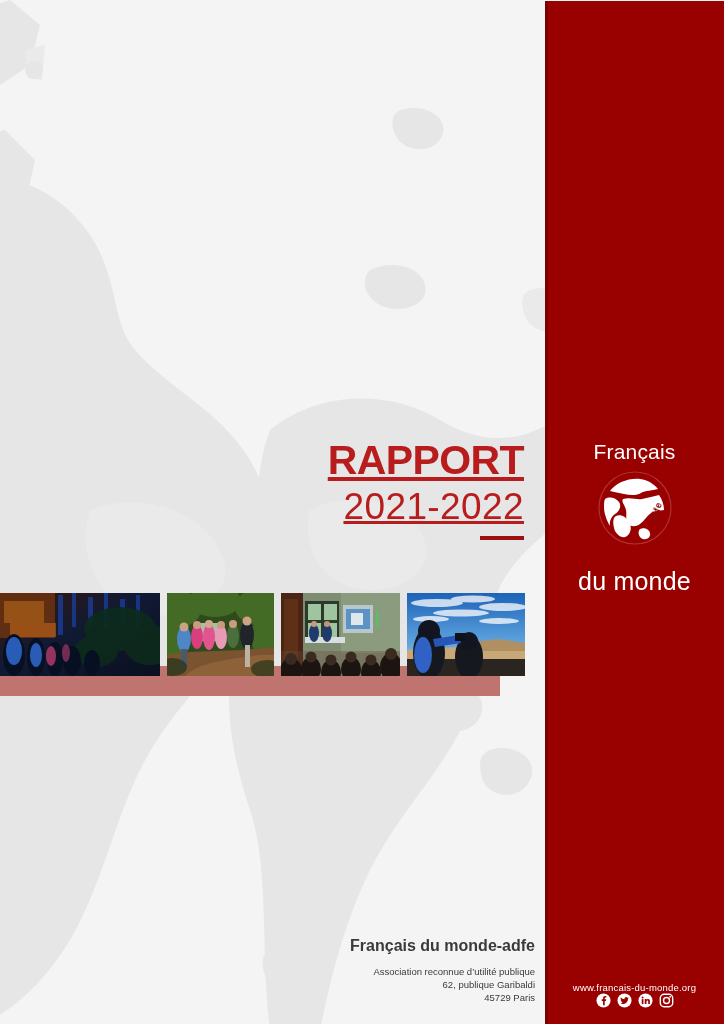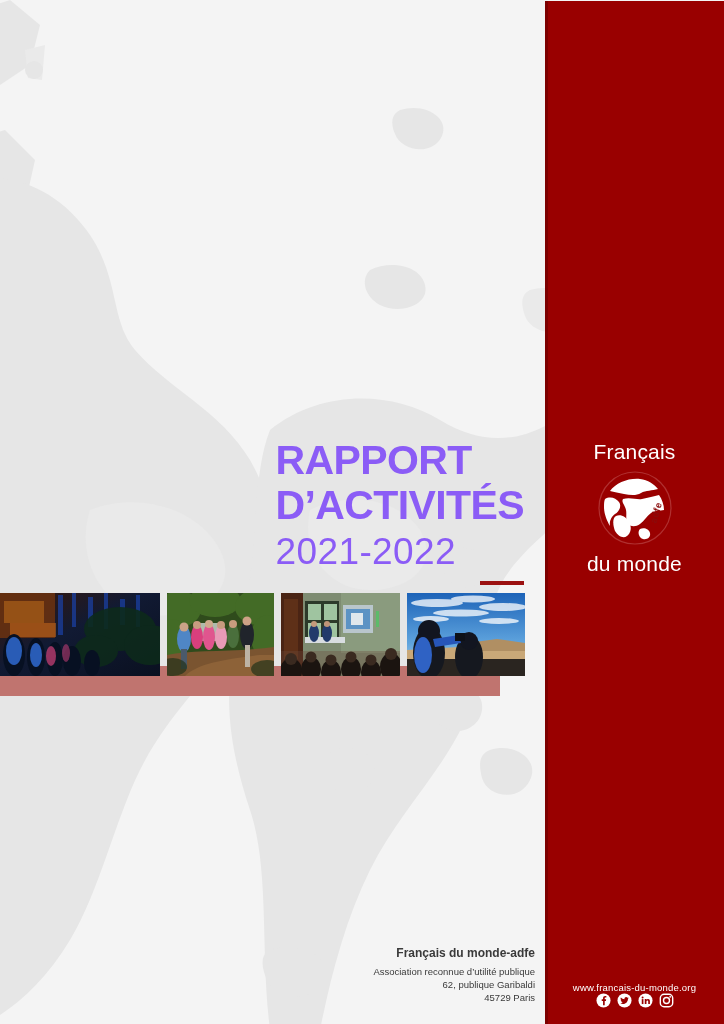--- a/index.html
+++ b/index.html
@@ -66,24 +66,24 @@
     color: #ffffff;
   }
   #logo-francais {
     font-size: 21px;
     letter-spacing: 0.2px;
     line-height: 1;
     margin-bottom: 7px;
     font-weight: 400;
   }
   #logo-dumonde {
-    font-size: 21px;
+    font-size: 25px;
     letter-spacing: 0.2px;
     line-height: 1;
-    margin-top: 6px;
+    margin-top: 22px;
     font-weight: 400;
   }
   #logo-globe-wrap {
     width: 78px;
     height: 78px;
     margin: 0 auto;
     position: relative;
   }
   #logo-globe-wrap svg { display: block; width: 78px; height: 78px; }
   .globe-land { fill: #ffffff; }
@@ -99,21 +99,23 @@
     letter-spacing: 0.5px;
     transform: rotate(-74deg);
     transform-origin: center;
   }
 
   
   #title-block {
     position: absolute;
     right: 200px;
     top: 438px;
-    color: #8b5cf6;
+    text-align: right;
+    color: #b91c1c;
+    text-decoration: underline;
   }
   #title-line1, #title-line2 {
     font-size: 41px;
     font-weight: 700;
     letter-spacing: -0.6px;
     line-height: 45px;
     white-space: nowrap;
   }
   #title-line3 {
     font-size: 37px;
@@ -163,23 +165,23 @@
   
   #address-block {
     position: absolute;
     right: 189px;
     bottom: 20px;
     text-align: right;
     color: #3a3a3a;
     line-height: 13px;
   }
   #addr-name {
-    font-size: 12px;
+    font-size: 16px;
     font-weight: 700;
-    margin-bottom: 5px;
+    margin-bottom: 13px;
   }
   .addr-line { font-size: 9.5px; font-weight: 400; margin-left: 48px; }
 
   
   #web-block {
     position: absolute;
     left: 0;
     bottom: 17px;
     width: 179px;
     text-align: center;
@@ -304,21 +306,20 @@
             <circle class="si-stroke" cx="8" cy="8" r="3.2"></circle>
             <circle class="si-fill" cx="11.9" cy="4.1" r="1"></circle>
           </svg>
         </span>
       </div>
     </div>
   </div>
 
   <div id="title-block">
     <div id="title-line1">RAPPORT</div>
-    <div id="title-line2">D’ACTIVITÉS</div>
     <div id="title-line3">2021-2022</div>
     <div id="title-rule"></div>
   </div>
 
   <div id="rose-band"></div>
 
   <div id="photo-strip">
 
     <div class="photo" id="photo-1">
       <svg viewBox="0 0 160 83" preserveAspectRatio="none" aria-hidden="true">

